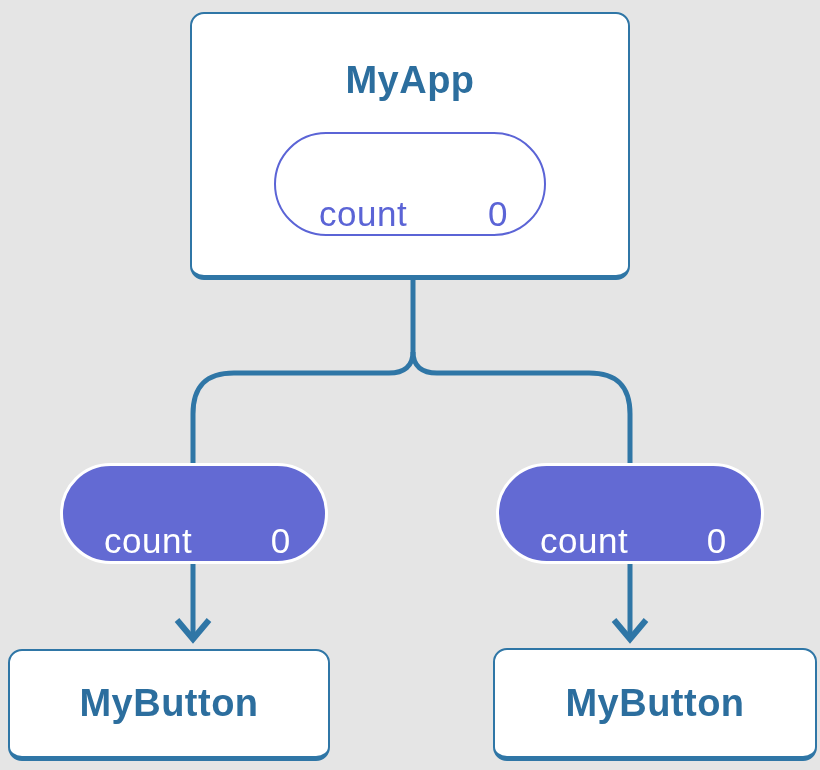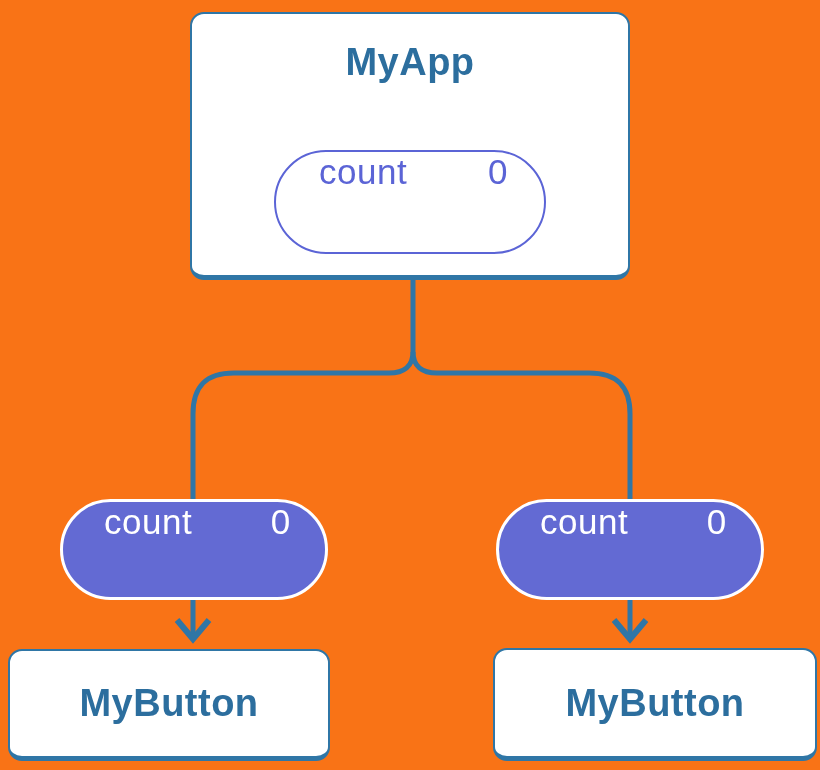--- a/index.html
+++ b/index.html
@@ -4,21 +4,21 @@
 <style>
   html, body { margin: 0; padding: 0; }
   body {
     font-family: "Liberation Sans", sans-serif;
     -webkit-font-smoothing: antialiased;
   }
   .canvas {
     position: relative;
     width: 820px;
     height: 770px;
-    background: #f97316;
+    background: #e5e5e5;
     overflow: hidden;
   }
   .connectors {
     position: absolute;
     left: 0; top: 0;
     z-index: 0;
   }
   .card {
     position: absolute;
     background: #ffffff;
@@ -39,26 +39,25 @@
     letter-spacing: 0.5px;
   }
   .card-root {
     left: 190px; top: 12px;
     width: 440px; height: 268px;
     gap: 30px;
     padding-top: 6px;
   }
   .pill {
     display: flex;
-    align-items: flex-start;
+    align-items: flex-end;
     box-sizing: border-box;
     z-index: 1;
     border-radius: 60px;
     overflow: hidden;
-    margin-top: 36px;
   }
   .pill-state {
     width: 272px; height: 104px;
     background: #ffffff;
     border: 2px solid #5B64D6;
     color: #5B64D6;
   }
   .pill-prop {
     position: absolute;
     width: 268px; height: 101px;

